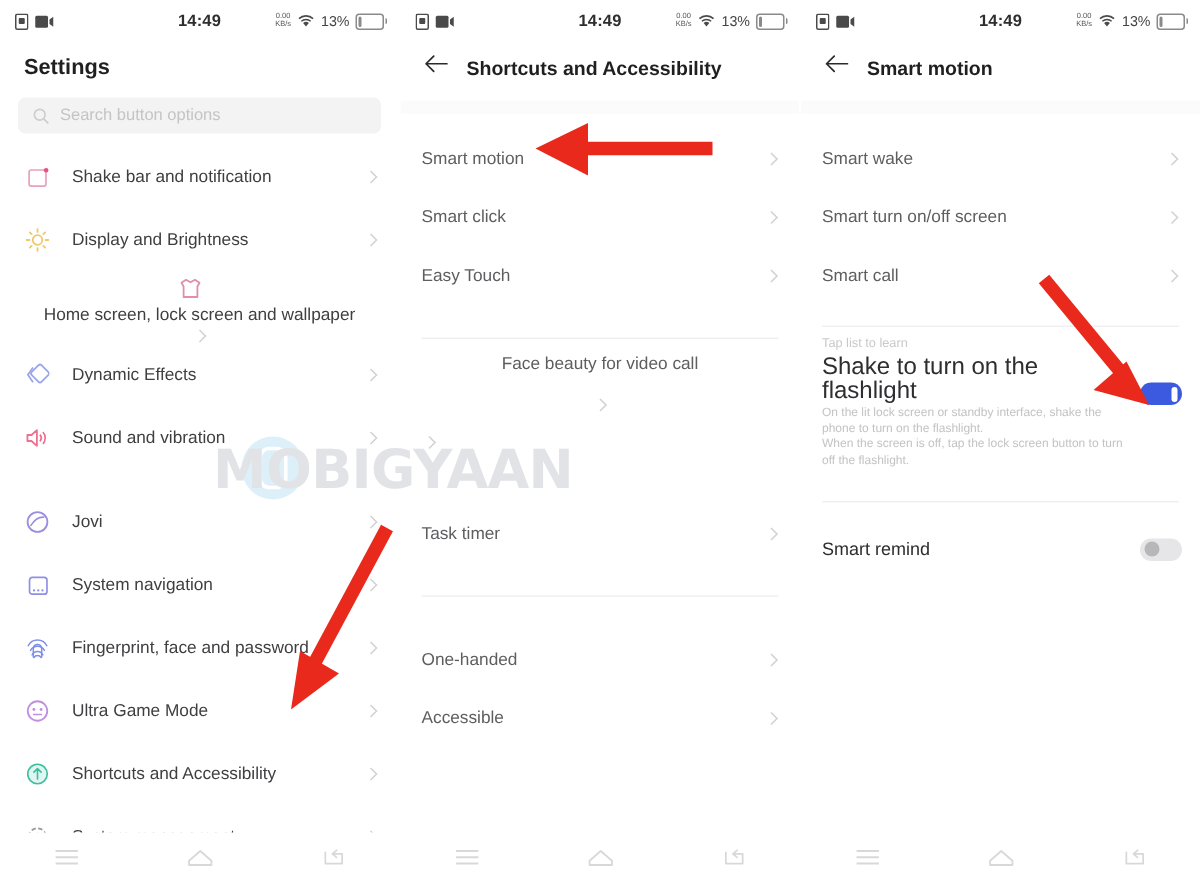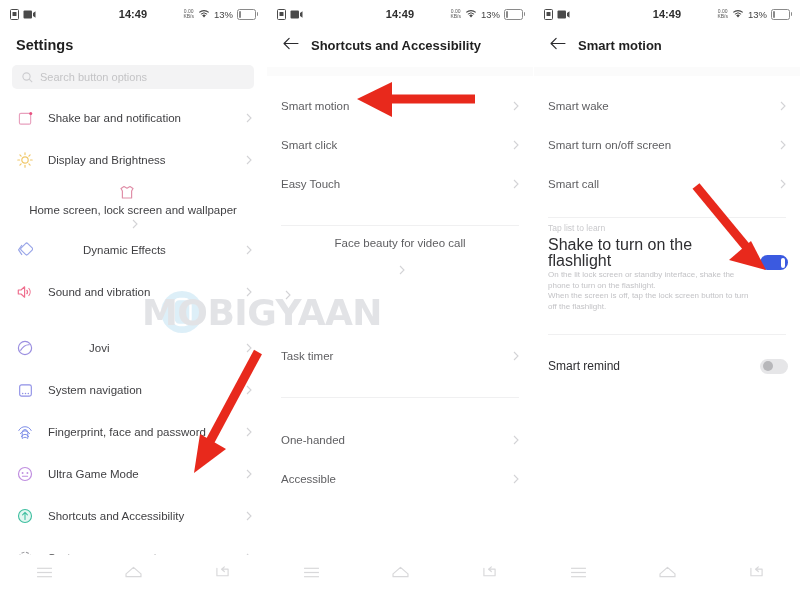--- a/index.html
+++ b/index.html
@@ -360,21 +360,21 @@
           </svg>
         </span>
         <span class="label">Home screen, lock screen and wallpaper</span>
         <span class="chev">
           <svg width="6" height="10" viewBox="0 0 6 10">
               <path d="M1 1 L5 5 L1 9" fill="none" stroke="#d3d3d6" stroke-width="1.1"></path>
             </svg>
         </span>
       </div>
 
-      <div class="row" style="min-height:42px;gap:35px;">
+      <div class="row" style="min-height:42px;">
         <span class="ico">
           <svg width="16" height="16" viewBox="0 0 16 16">
             <rect x="5" y="2.3" width="9.3" height="9.3" rx="1.6" fill="none" stroke="#9aa6e8" stroke-width="1.2" transform="rotate(45 9.6 7)"></rect>
             <path d="M5 3 L1.6 7.9 L5 12.8" fill="none" stroke="#9aa6e8" stroke-width="1.2" stroke-linejoin="round"></path>
           </svg>
         </span>
         <span class="label">Dynamic Effects</span>
         <span class="chev">
           <svg width="6" height="10" viewBox="0 0 6 10">
               <path d="M1 1 L5 5 L1 9" fill="none" stroke="#d3d3d6" stroke-width="1.1"></path>
@@ -396,21 +396,21 @@
               <path d="M1 1 L5 5 L1 9" fill="none" stroke="#d3d3d6" stroke-width="1.1"></path>
             </svg>
         </span>
       </div>
     </div>
 
     <div class="gap"></div>
 
     <div class="list">
 
-      <div class="row" style="min-height:42px;gap:41px;">
+      <div class="row" style="min-height:42px;">
         <span class="ico">
           <svg width="16" height="16" viewBox="0 0 16 16">
             <circle cx="8" cy="8" r="6.6" fill="none" stroke="#9b8fe0" stroke-width="1.2"></circle>
             <path d="M3.4 10.6 C6 6.4 9.6 4.4 12.6 4.8" fill="none" stroke="#9b8fe0" stroke-width="1.1"></path>
           </svg>
         </span>
         <span class="label">Jovi</span>
         <span class="chev">
           <svg width="6" height="10" viewBox="0 0 6 10">
               <path d="M1 1 L5 5 L1 9" fill="none" stroke="#d3d3d6" stroke-width="1.1"></path>

